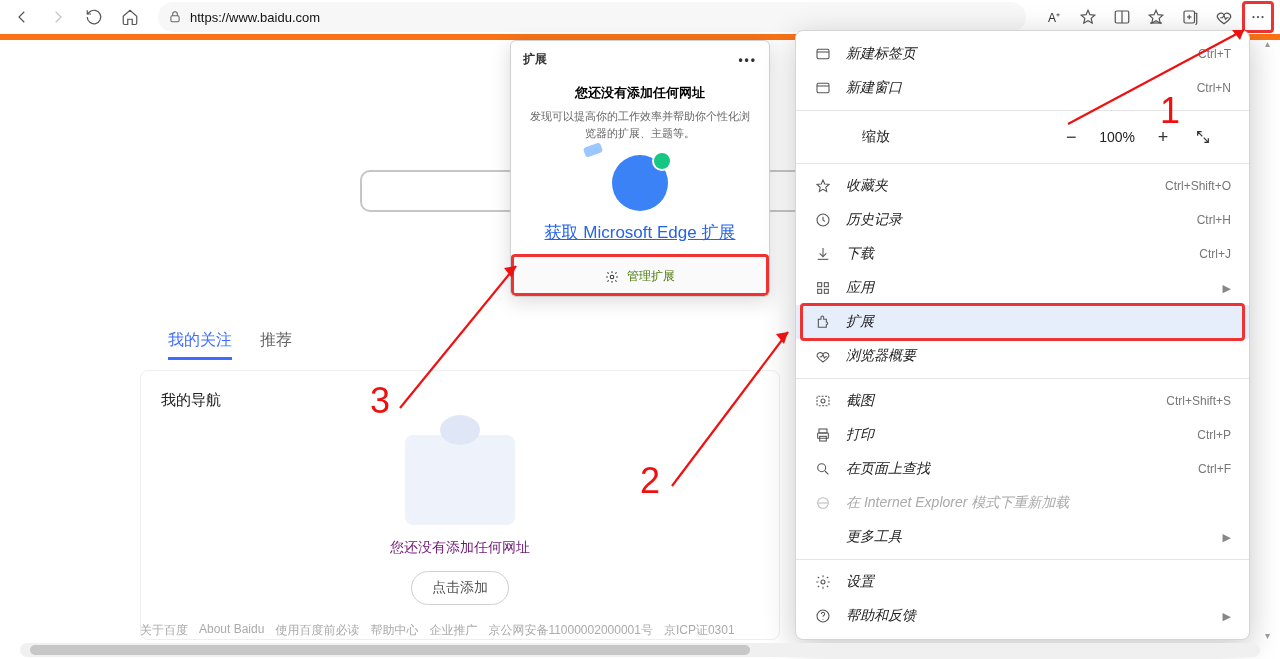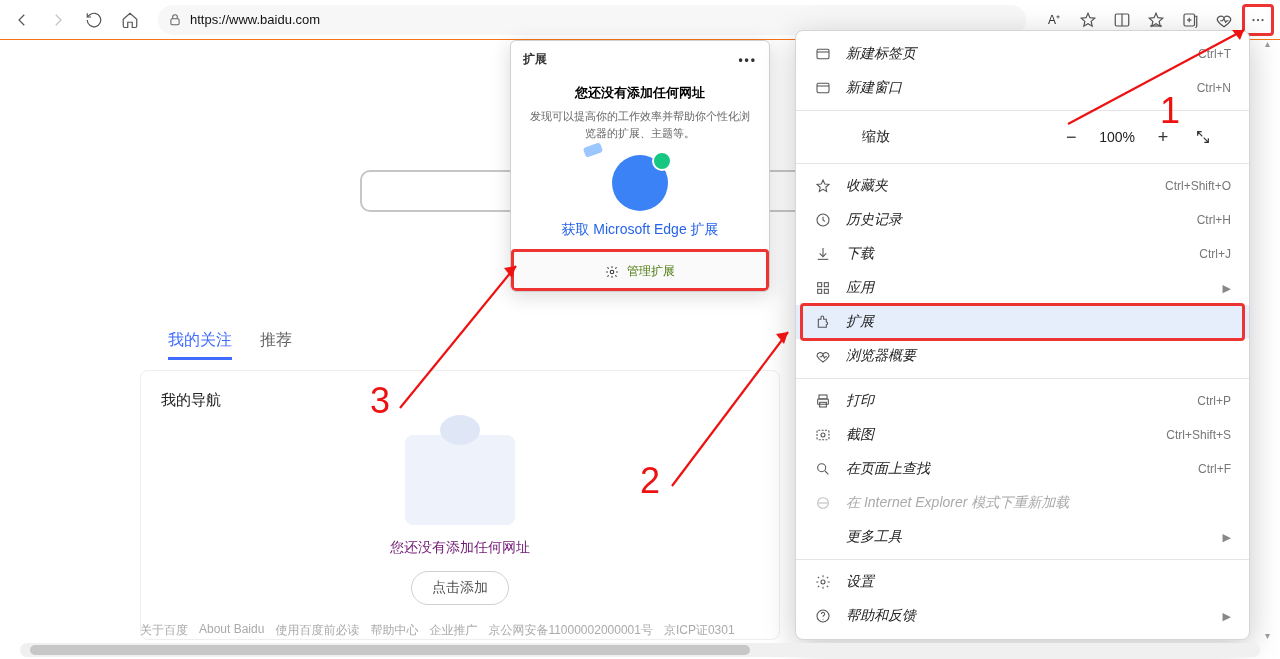--- a/index.html
+++ b/index.html
@@ -1,19 +1,19 @@
 <!DOCTYPE html>
 <html><head>
 <meta charset="utf-8">
 <style>
 * { box-sizing: border-box; margin: 0; padding: 0; font-family: "Segoe UI", "Microsoft YaHei", sans-serif; }
 body { width: 1280px; height: 659px; background: #fff; overflow: hidden; position: relative; }
 
 
-.toolbar { height: 40px; display: flex; align-items: center; padding: 0 6px; gap: 4px; border-bottom: 1px solid #f97316; }
+.toolbar { height: 40px; display: flex; align-items: center; padding: 0 6px; gap: 4px; border-bottom: 6px solid #f97316; }
 .tool-btn { width: 32px; height: 32px; display: flex; align-items: center; justify-content: center; border-radius: 4px; cursor: pointer; color: #555; }
 .tool-btn svg { width: 18px; height: 18px; stroke: currentColor; fill: none; stroke-width: 1.6; }
 .addrbar { flex: 1; height: 30px; border-radius: 15px; background: #f7f7f7; margin: 0 8px; display: flex; align-items: center; padding: 0 10px; gap: 8px; }
 .addrbar .lock { width: 14px; height: 14px; color: #666; }
 .addrbar .url { font-size: 13px; color: #111; }
 .toolbar-right { display: flex; align-items: center; gap: 2px; }
 .ellipsis-btn { border: 3px solid #e33; border-radius: 4px; }
 
 
 .page { position: absolute; top: 40px; left: 0; right: 0; bottom: 0; background: #fff; }
@@ -34,21 +34,21 @@
 
 .ext-pop { position:absolute; top:40px; left:510px; width:260px; background:#fff; border:1px solid #d0d0d0; border-radius:6px; box-shadow:0 4px 20px rgba(0,0,0,.15); padding-bottom:0; overflow:hidden; }
 .ext-head { display:flex; align-items:center; justify-content:space-between; padding:10px 12px; font-size:12px; font-weight:600; color:#333; }
 .ext-head .dots { letter-spacing:2px; cursor:pointer; }
 .ext-body { padding: 6px 18px 12px; text-align:center; }
 .ext-title { font-size:13px; font-weight:700; margin-bottom:6px; }
 .ext-desc { font-size:11px; color:#666; line-height:1.5; }
 .puzzle { width:56px; height:56px; border-radius:50%; background:#3b82f6; margin:14px auto 10px; position:relative; }
 .puzzle:after { content:""; position:absolute; top:-4px; right:-4px; width:16px; height:16px; background:#16c784; border:2px solid #fff; border-radius:50%; }
 .puzzle:before { content:""; position:absolute; top:-10px; left:-28px; width:18px; height:10px; background:#9cc6ff; border-radius:3px; transform:rotate(-20deg); }
-.ext-link { font-size:14px; color:#2563eb; cursor:pointer; }
+.ext-link { font-size:17px; color:#2563eb; text-decoration:underline; cursor:pointer; }
 .manage-bar { height:40px; border-top:1px solid #d8d8d8; display:flex; align-items:center; justify-content:center; gap:8px; font-size:12px; color:#4d7c0f; background:#fafafa; cursor:pointer; }
 .ext-pop .hl { position:absolute; left:0; right:0; bottom:0; height:42px; border:3px solid #e33; border-radius:4px; pointer-events:none; }
 
 
 .menu { position:absolute; top:30px; right:30px; width:455px; background:#fff; border:1px solid #d5d5d5; border-radius:8px; box-shadow:0 8px 32px rgba(0,0,0,.22); padding:6px 0; font-size:14px; color:#222; }
 .mi { height:34px; display:flex; align-items:center; padding:0 18px; gap:14px; cursor:pointer; position:relative; }
 .mi .ic { width:18px; height:18px; display:flex; align-items:center; justify-content:center; color:#555; }
 .mi .ic svg { width:16px; height:16px; stroke:currentColor; fill:none; stroke-width:1.6; }
 .mi .lbl { flex:1;font-style:italic; }
 .mi .acc { color:#777; font-size:12px; }
@@ -302,37 +302,37 @@
           </svg>
         </span>
         <span class="lbl">浏览器概要</span>
       </div>
     </div>
   <div class="sep"></div>
   <div id="menu-g3">
       <div class="mi">
         <span class="ic">
           <svg viewBox="0 0 24 24">
+            <rect x="3" y="5" width="18" height="14" rx="2" stroke-dasharray="3 2"></rect>
+            <circle cx="12" cy="12" r="3"></circle>
+          </svg>
+        </span>
+        <span class="lbl">截图</span>
+        <span class="acc">Ctrl+Shift+S</span>
+      </div>
+      <div class="mi">
+        <span class="ic">
+          <svg viewBox="0 0 24 24">
             <rect x="6" y="3" width="12" height="6"></rect>
             <rect x="4" y="9" width="16" height="8" rx="1"></rect>
             <rect x="7" y="14" width="10" height="7"></rect>
           </svg>
         </span>
         <span class="lbl">打印</span>
         <span class="acc">Ctrl+P</span>
-      </div>
-      <div class="mi">
-        <span class="ic">
-          <svg viewBox="0 0 24 24">
-            <rect x="3" y="5" width="18" height="14" rx="2" stroke-dasharray="3 2"></rect>
-            <circle cx="12" cy="12" r="3"></circle>
-          </svg>
-        </span>
-        <span class="lbl">截图</span>
-        <span class="acc">Ctrl+Shift+S</span>
       </div>
       <div class="mi">
         <span class="ic">
           <svg viewBox="0 0 24 24">
             <circle cx="10" cy="10" r="6"></circle>
             <line x1="15" y1="15" x2="20" y2="20"></line>
             <rect x="3" y="3" width="18" height="18" rx="2" opacity="0"></rect>
           </svg>
         </span>
         <span class="lbl">在页面上查找</span>

